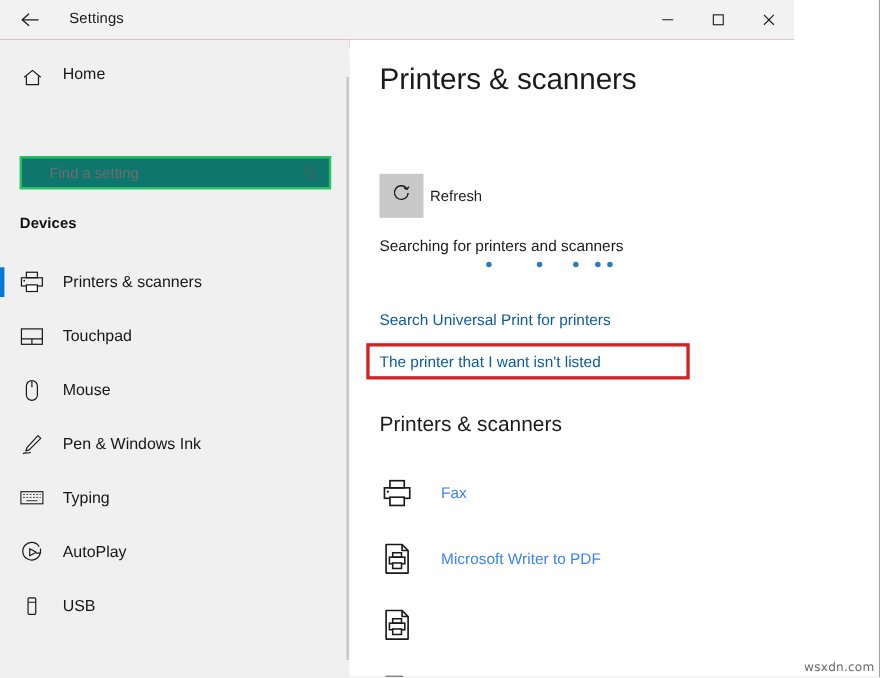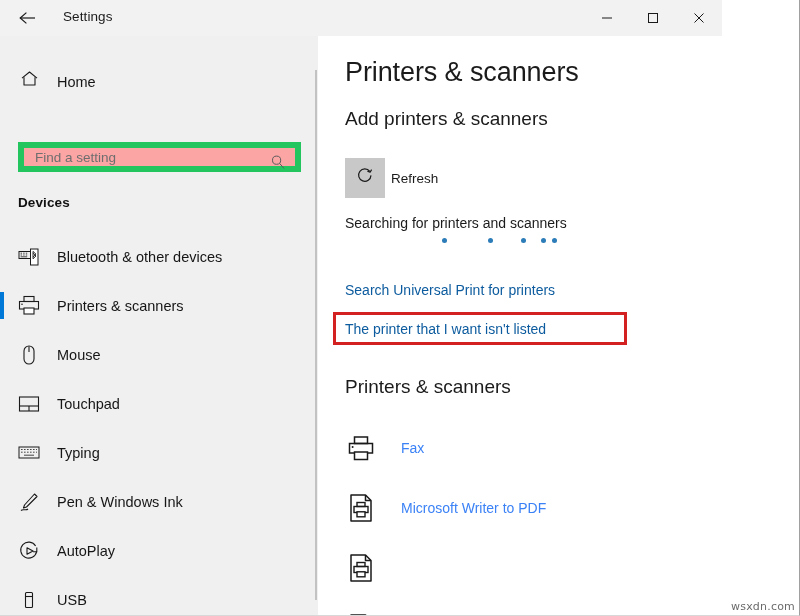--- a/index.html
+++ b/index.html
@@ -81,45 +81,46 @@
     height: 530px;
     background: #c2c2c2;
   }
 
   .home-row {
     position: absolute;
     left: 0; top: 24px;
     width: 300px;
     height: 30px;
     display: flex;
-    align-items: flex-end;
+    align-items: flex-start;
     cursor: default;
   }
   .home-icon {
     width: 22px; height: 22px;
     margin-left: 18px;
     display: flex; align-items: center; justify-content: center;
   }
   .home-label {
     margin-left: 17px;
     font-size: 14.5px;
     color: #161616;
   }
 
   .search-box {
     position: absolute;
     left: 18px; top: 106px;
     width: 283px;
     height: 30px;
-    background: #fca5a5;
-    border: 6px solid #22c55e;
+    background: #0f766e;
+    border: 2px solid #22c55e;
     box-sizing: border-box;
     display: flex;
     align-items: center;
     cursor: text;
+    justify-content: center;
   }
   .search-input {
     border: 0;
     outline: 0;
     background: transparent;
     font-family: "Liberation Sans", sans-serif;
     font-size: 13.5px;
     color: #1a1a1a;
     padding: 0 0 0 11px;
     width: 240px;
@@ -367,73 +368,66 @@
           <circle cx="6.6" cy="6.2" r="4.1" fill="none" stroke="#5a5a5a" stroke-width="1"></circle>
           <line x1="9.6" y1="9.4" x2="14" y2="14.4" stroke="#5a5a5a" stroke-width="1"></line>
         </svg>
       </span>
     </div>
 
     <div class="devices-head">Devices</div>
 
     <div class="nav">
 
-      <div class="nav-item">
-
-        <span class="nav-ico">
-          <svg width="22" height="20" viewBox="0 0 22 20">
-            <rect x="1" y="4.5" width="11.5" height="7" fill="none" stroke="#1a1a1a" stroke-width="1"></rect>
-            <line x1="2.6" y1="6.2" x2="4" y2="6.2" stroke="#1a1a1a" stroke-width=".8"></line>
-            <line x1="5.2" y1="6.2" x2="6.6" y2="6.2" stroke="#1a1a1a" stroke-width=".8"></line>
-            <line x1="7.8" y1="6.2" x2="9.2" y2="6.2" stroke="#1a1a1a" stroke-width=".8"></line>
-            <line x1="2.6" y1="8" x2="4" y2="8" stroke="#1a1a1a" stroke-width=".8"></line>
-            <line x1="5.2" y1="8" x2="6.6" y2="8" stroke="#1a1a1a" stroke-width=".8"></line>
-            <line x1="7.8" y1="8" x2="9.2" y2="8" stroke="#1a1a1a" stroke-width=".8"></line>
-            <line x1="2.6" y1="9.8" x2="9.2" y2="9.8" stroke="#1a1a1a" stroke-width=".8"></line>
-            <rect x="12.5" y="2" width="7.5" height="16" fill="#ffffff" stroke="#1a1a1a" stroke-width="1"></rect>
-            <path d="M15 6.2 L18 9 L15 11.8 L15 4.4 L18 7.2 L15 10" fill="none" stroke="#1a1a1a" stroke-width=".9"></path>
-          </svg>
-        </span>
-        <span class="nav-label">Bluetooth &amp; other devices</span>
-      </div>
 
       <div class="nav-item selected">
         <span class="sel-bar"></span>
         <span class="nav-ico">
           <svg width="22" height="21" viewBox="0 0 22 21">
             <rect x="6" y="1.5" width="10" height="5" fill="none" stroke="#1a1a1a" stroke-width="1.1"></rect>
             <rect x="1.5" y="6.5" width="19" height="7.5" fill="none" stroke="#1a1a1a" stroke-width="1.1"></rect>
             <rect x="6" y="13" width="10" height="6" fill="#ffffff" stroke="#1a1a1a" stroke-width="1.1"></rect>
             <circle cx="4" cy="9.2" r=".8" fill="#1a1a1a"></circle>
           </svg>
         </span>
         <span class="nav-label">Printers &amp; scanners</span>
       </div>
 
       <div class="nav-item">
 
         <span class="nav-ico">
-          <svg width="22" height="22" viewBox="0 0 22 22">
-            <rect x="6" y="2" width="10" height="18" rx="5" fill="none" stroke="#1a1a1a" stroke-width="1.1"></rect>
-            <line x1="11" y1="2.5" x2="11" y2="8" stroke="#1a1a1a" stroke-width="1.1"></line>
-          </svg>
-        </span>
-        <span class="nav-label">Mouse</span>
-      </div>
-
-      <div class="nav-item">
-
-        <span class="nav-ico">
           <svg width="22" height="18" viewBox="0 0 22 18">
             <rect x="1.5" y="2" width="19" height="14" fill="none" stroke="#1a1a1a" stroke-width="1.1"></rect>
             <line x1="1.5" y1="11" x2="20.5" y2="11" stroke="#1a1a1a" stroke-width="1.1"></line>
             <line x1="11" y1="11" x2="11" y2="16" stroke="#1a1a1a" stroke-width="1.1"></line>
           </svg>
         </span>
         <span class="nav-label">Touchpad</span>
+      </div>
+
+      <div class="nav-item">
+
+        <span class="nav-ico">
+          <svg width="22" height="22" viewBox="0 0 22 22">
+            <rect x="6" y="2" width="10" height="18" rx="5" fill="none" stroke="#1a1a1a" stroke-width="1.1"></rect>
+            <line x1="11" y1="2.5" x2="11" y2="8" stroke="#1a1a1a" stroke-width="1.1"></line>
+          </svg>
+        </span>
+        <span class="nav-label">Mouse</span>
+      </div>
+
+      <div class="nav-item">
+
+        <span class="nav-ico">
+          <svg width="22" height="22" viewBox="0 0 22 22">
+            <path d="M16.5 3 L19 5.5 L8.5 16 L5.5 17 L6.5 14 Z" fill="none" stroke="#1a1a1a" stroke-width="1.1" stroke-linejoin="round"></path>
+            <path d="M3 19.5 C5 17.5 8 20 10 18" fill="none" stroke="#1a1a1a" stroke-width="1.1"></path>
+          </svg>
+        </span>
+        <span class="nav-label">Pen &amp; Windows Ink</span>
       </div>
 
       <div class="nav-item">
 
         <span class="nav-ico">
           <svg width="22" height="15" viewBox="0 0 22 15">
             <rect x="1" y="2" width="20" height="11" fill="none" stroke="#1a1a1a" stroke-width="1"></rect>
             <g stroke="#1a1a1a" stroke-width=".8">
               <line x1="3" y1="4.5" x2="4.6" y2="4.5"></line>
               <line x1="6" y1="4.5" x2="7.6" y2="4.5"></line>
@@ -451,31 +445,20 @@
             </g>
           </svg>
         </span>
         <span class="nav-label">Typing</span>
       </div>
 
       <div class="nav-item">
 
         <span class="nav-ico">
           <svg width="22" height="22" viewBox="0 0 22 22">
-            <path d="M16.5 3 L19 5.5 L8.5 16 L5.5 17 L6.5 14 Z" fill="none" stroke="#1a1a1a" stroke-width="1.1" stroke-linejoin="round"></path>
-            <path d="M3 19.5 C5 17.5 8 20 10 18" fill="none" stroke="#1a1a1a" stroke-width="1.1"></path>
-          </svg>
-        </span>
-        <span class="nav-label">Pen &amp; Windows Ink</span>
-      </div>
-
-      <div class="nav-item">
-
-        <span class="nav-ico">
-          <svg width="22" height="22" viewBox="0 0 22 22">
             <path d="M17.6 6 A8 8 0 1 0 18.6 11.6" fill="none" stroke="#1a1a1a" stroke-width="1.1"></path>
             <path d="M18.8 7.6 L18.8 11.8 L15 11.8" fill="none" stroke="#1a1a1a" stroke-width="1.1"></path>
             <path d="M9 7.8 L15 11 L9 14.2 Z" fill="none" stroke="#1a1a1a" stroke-width="1.1" stroke-linejoin="round"></path>
           </svg>
         </span>
         <span class="nav-label">AutoPlay</span>
       </div>
 
       <div class="nav-item">
 
@@ -488,21 +471,20 @@
         <span class="nav-label">USB</span>
       </div>
 
     </div>
   </div>
 
   <div class="content">
 
     <div class="page-title">Printers &amp; scanners</div>
 
-    <div class="section-head-add">Add printers &amp; scanners</div>
 
     <div class="refresh-row">
       <span class="refresh-tile">
         <span>
           <svg width="22" height="22" viewBox="0 0 22 22">
             <path d="M15.8 6.4 A6.2 6.2 0 1 0 17 10.4" fill="none" stroke="#1a1a1a" stroke-width="1.2"></path>
             <path d="M17.6 4.6 L16.1 7.2 L13.4 6.1" fill="none" stroke="#1a1a1a" stroke-width="1.2" stroke-linejoin="round"></path>
           </svg>
         </span>
       </span>

